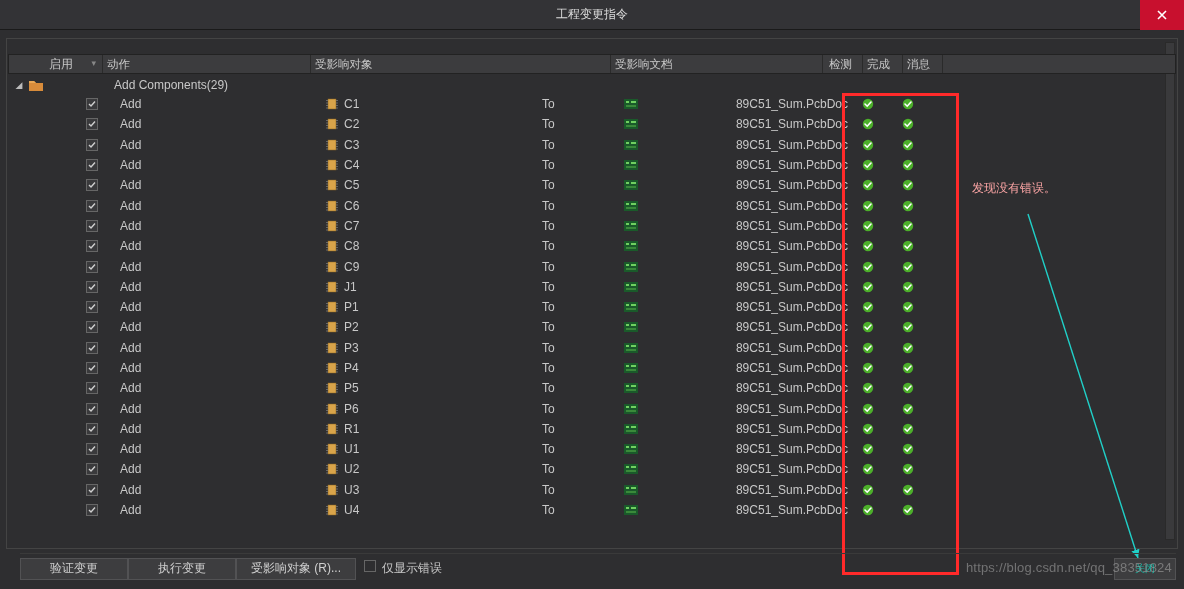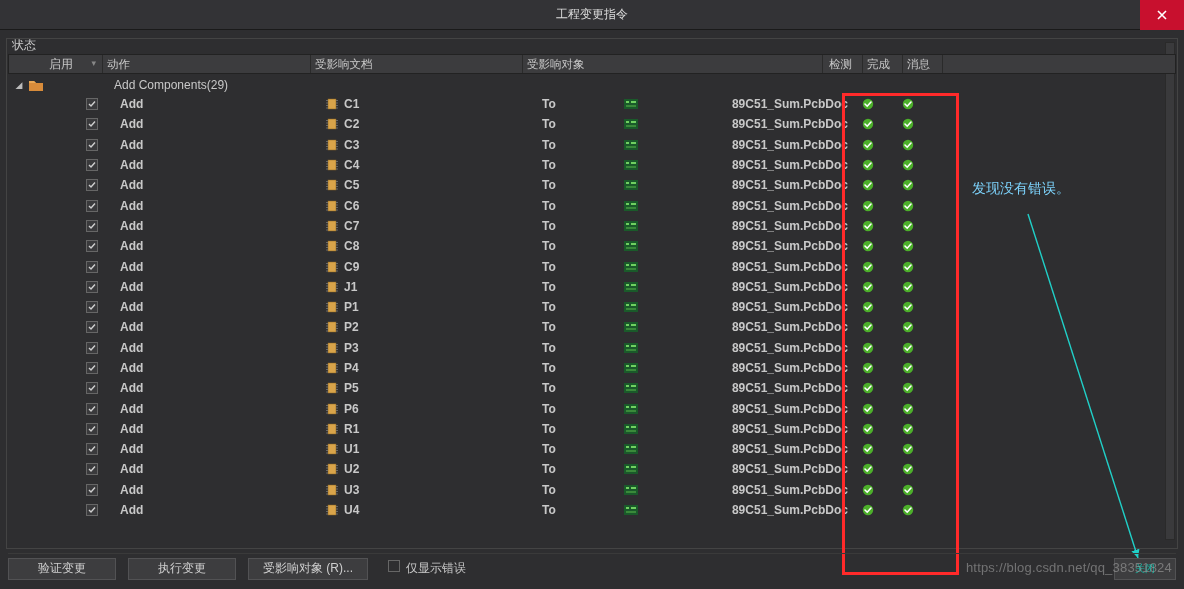--- a/index.html
+++ b/index.html
@@ -20,44 +20,44 @@
   .col-affdoc { width: 212px; padding-left: 4px; }
   .col-check { width: 40px; padding-left: 6px; }
   .col-done { width: 40px; padding-left: 4px; }
   .col-msg { width: 40px; padding-left: 4px; }
   .hcell { border-right: 1px solid #2a2a2a; height: 100%; display: flex; align-items: center; font-size: 11.5px; color: #c8c8c8; }
   .rows { margin-top: 1px; }
   .group-row { display: flex; align-items: center; height: 19px; }
   .group-row .toggle { width: 18px; text-align: center; font-size: 9px; color: #bbb; cursor: pointer; padding-left: 4px; }
   .group-row .folder { width: 16px; height: 14px; margin-left: 2px; margin-right: 70px; }
   .group-row .gaction { }
-  .data-row { display: flex; align-items: center; height: 20.3px; font-weight: bold; }
+  .data-row { display: flex; align-items: center; height: 20.3px; }
   .data-row .spacer { width: 78px; }
   .data-row .cb-wrap { width: 34px; display: flex; justify-content: flex-start; }
   .cb { width: 12px; height: 12px; border: 1px solid #666; background: #3a3a3c; display: flex; align-items: center; justify-content: center; cursor: pointer; }
   .cb svg { width: 8px; height: 8px; }
   .data-row .action { width: 206px; color: #c8c8c8; }
   .data-row .obj-icon { width: 18px; display: flex; align-items: center; }
   .chip-ic { width: 12px; height: 12px; }
   .pcb-ic { width: 14px; height: 12px; }
   .data-row .obj { width: 198px; }
   .data-row .to { width: 82px; }
   .data-row .doc-icon { width: 20px; display: flex; align-items: center; }
   .data-row .doc { width: 204px; text-align: right; }
   .data-row .tick1 { width: 40px; display: flex; justify-content: center; }
   .data-row .tick2 { width: 40px; display: flex; justify-content: center; }
   .tick { width: 12px; height: 12px; }
   .highlight-box { position: absolute; pointer-events: none; border: 3px solid #ff2a2a; left: 842px; top: 63px; width: 117px; height: 482px; }
-  .footer { position: absolute; bottom: 10px; left: 8px; right: 8px; display: flex; align-items: center; gap: 12px; height: 26px; padding-top: 4px; border-top: 1px solid #3a3a3a; }
+  .footer { position: absolute; bottom: 10px; left: 20px; right: 8px; display: flex; align-items: center; height: 26px; padding-top: 4px; border-top: 1px solid #3a3a3a; }
   .btn { height: 22px; min-width: 108px; padding: 0 14px; background: #3d3d3f; border: 1px solid #525254; display: flex; align-items: center; justify-content: center; cursor: pointer; color: #cfcfcf; font-size: 12px; }
   .chk-wrap { display: flex; align-items: flex-start; gap: 6px; margin-left: 8px; cursor: pointer; }
   .chk-wrap .cbox { width: 12px; height: 12px; border: 1px solid #666; background: #2e2e30; }
   .footer-spacer { flex: 1; }
   .close2 { height: 22px; width: 62px; background: #3d3d3f; border: 1px solid #525254; display: flex; align-items: center; justify-content: center; cursor: pointer; color: #14b8a6; font-size: 10px; }
-  .annot { position: absolute; left: 972px; top: 180px; color: #7dd3fc; font-size: 14px; font-family: SimSun, serif; pointer-events: none; }
+  .annot { position: absolute; left: 972px; top: 180px; color: #fca5a5; font-size: 12px; font-family: SimSun, serif; pointer-events: none; }
   .arrow-svg { position: absolute; left: 1020px; top: 210px; pointer-events: none; }
   .watermark { position: absolute; right: 12px; bottom: 14px; color: #aaaaaa; opacity: 0.55; font-size: 13px; pointer-events: none; letter-spacing: 0.2px; margin-left: 28px; }
   .outer-border { position: absolute; inset: 38px 6px 40px 6px; border: 1px solid #444; pointer-events: none; }
   .scroll-stub { position:absolute; right:9px; top:42px; width:10px; height:498px; background:#3a3a3c; border:1px solid #2a2a2a; }
 </style>
 </head>
 <body>
 
 <div class="titlebar">
   <span class="title">工程变更指令</span>
@@ -66,31 +66,30 @@
         <path d="M1 1 L9 9 M9 1 L1 9" stroke="#fff" stroke-width="1.6"></path>
       </svg>
   </div>
 </div>
 
 <div class="outer-border"></div>
 <div class="scroll-stub"></div>
 
 <div class="content">
   <div class="section-row">
-    <div class="status">状态</div>
   </div>
 
   <div class="header-row">
     <div class="hcell col-enable">
       <span>启用</span>
       <span class="dd">▾</span>
     </div>
     <div class="hcell col-action">动作</div>
+    <div class="hcell col-affobj">受影响对象</div>
     <div class="hcell col-affdoc">受影响文档</div>
-    <div class="hcell col-affobj">受影响对象</div>
     <div class="hcell col-check">检测</div>
     <div class="hcell col-done">完成</div>
     <div class="hcell col-msg">消息</div>
   </div>
 
   <div class="rows" id="rows-container">
     <div class="group-row">
       <span class="toggle">◢</span>
       <span class="folder">
         <svg viewBox="0 0 16 14">

